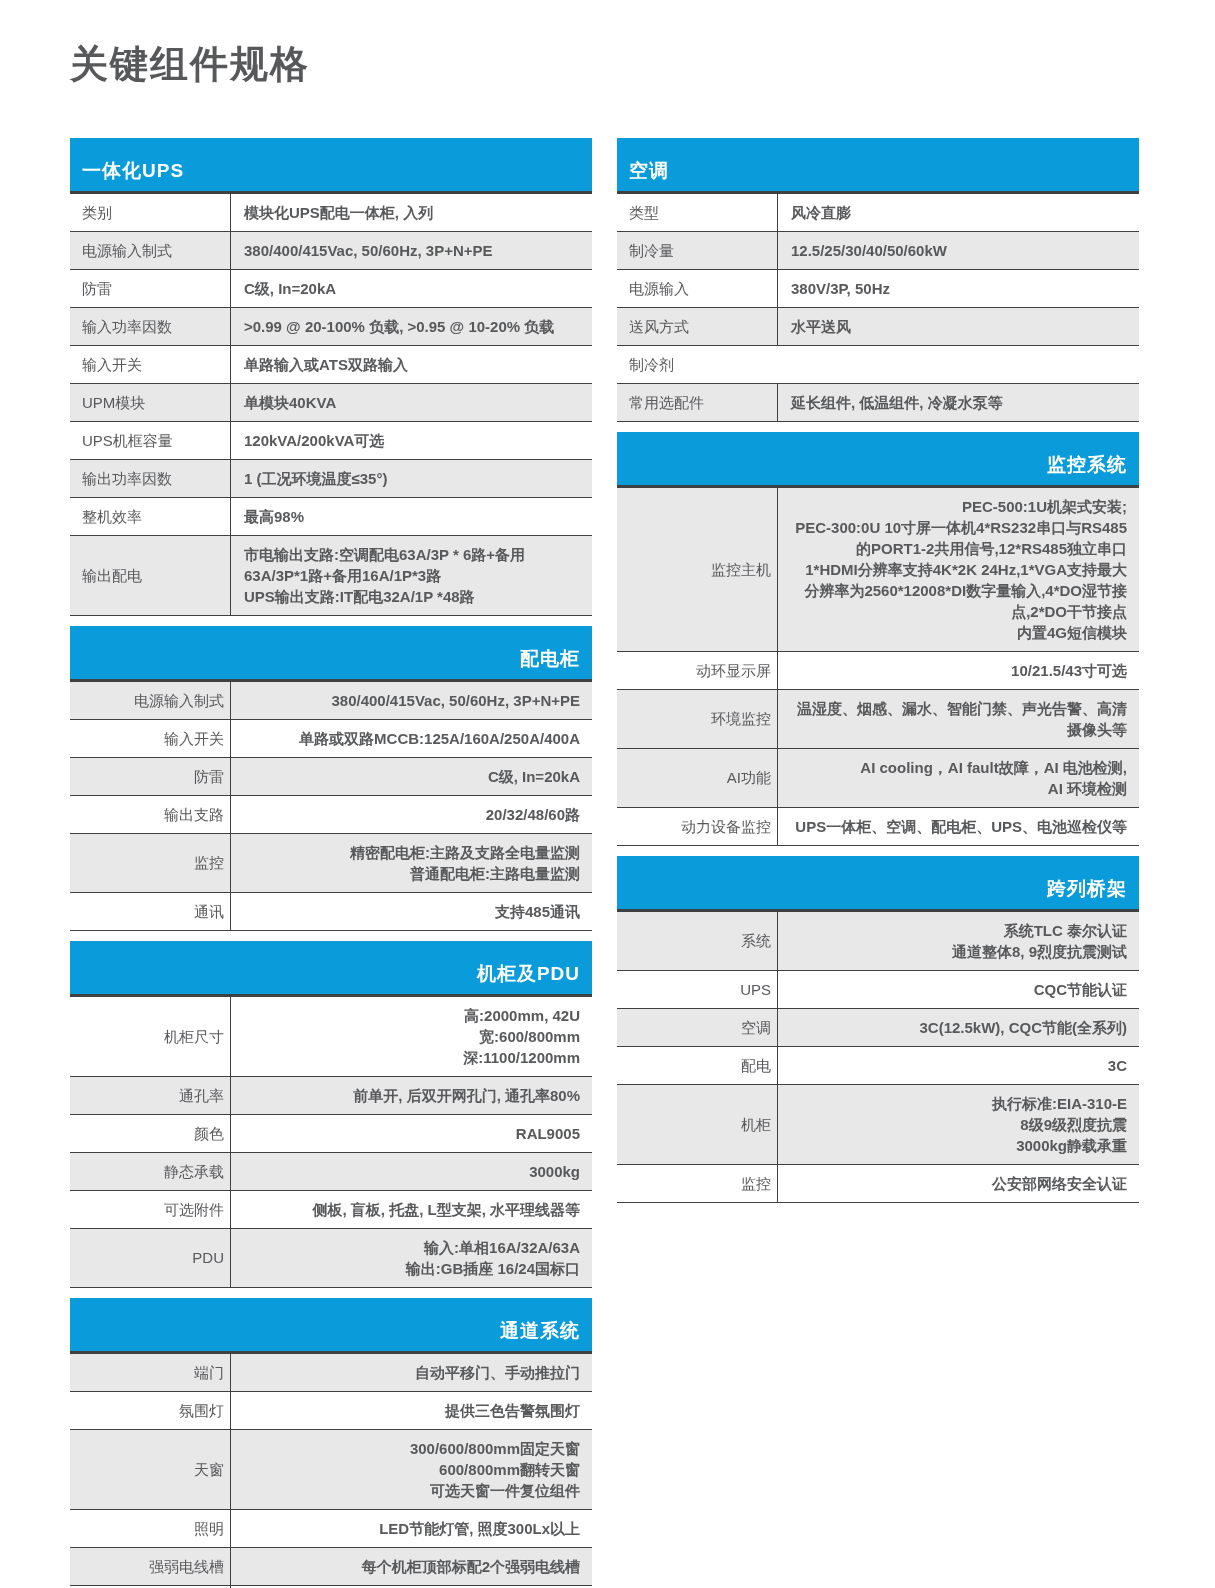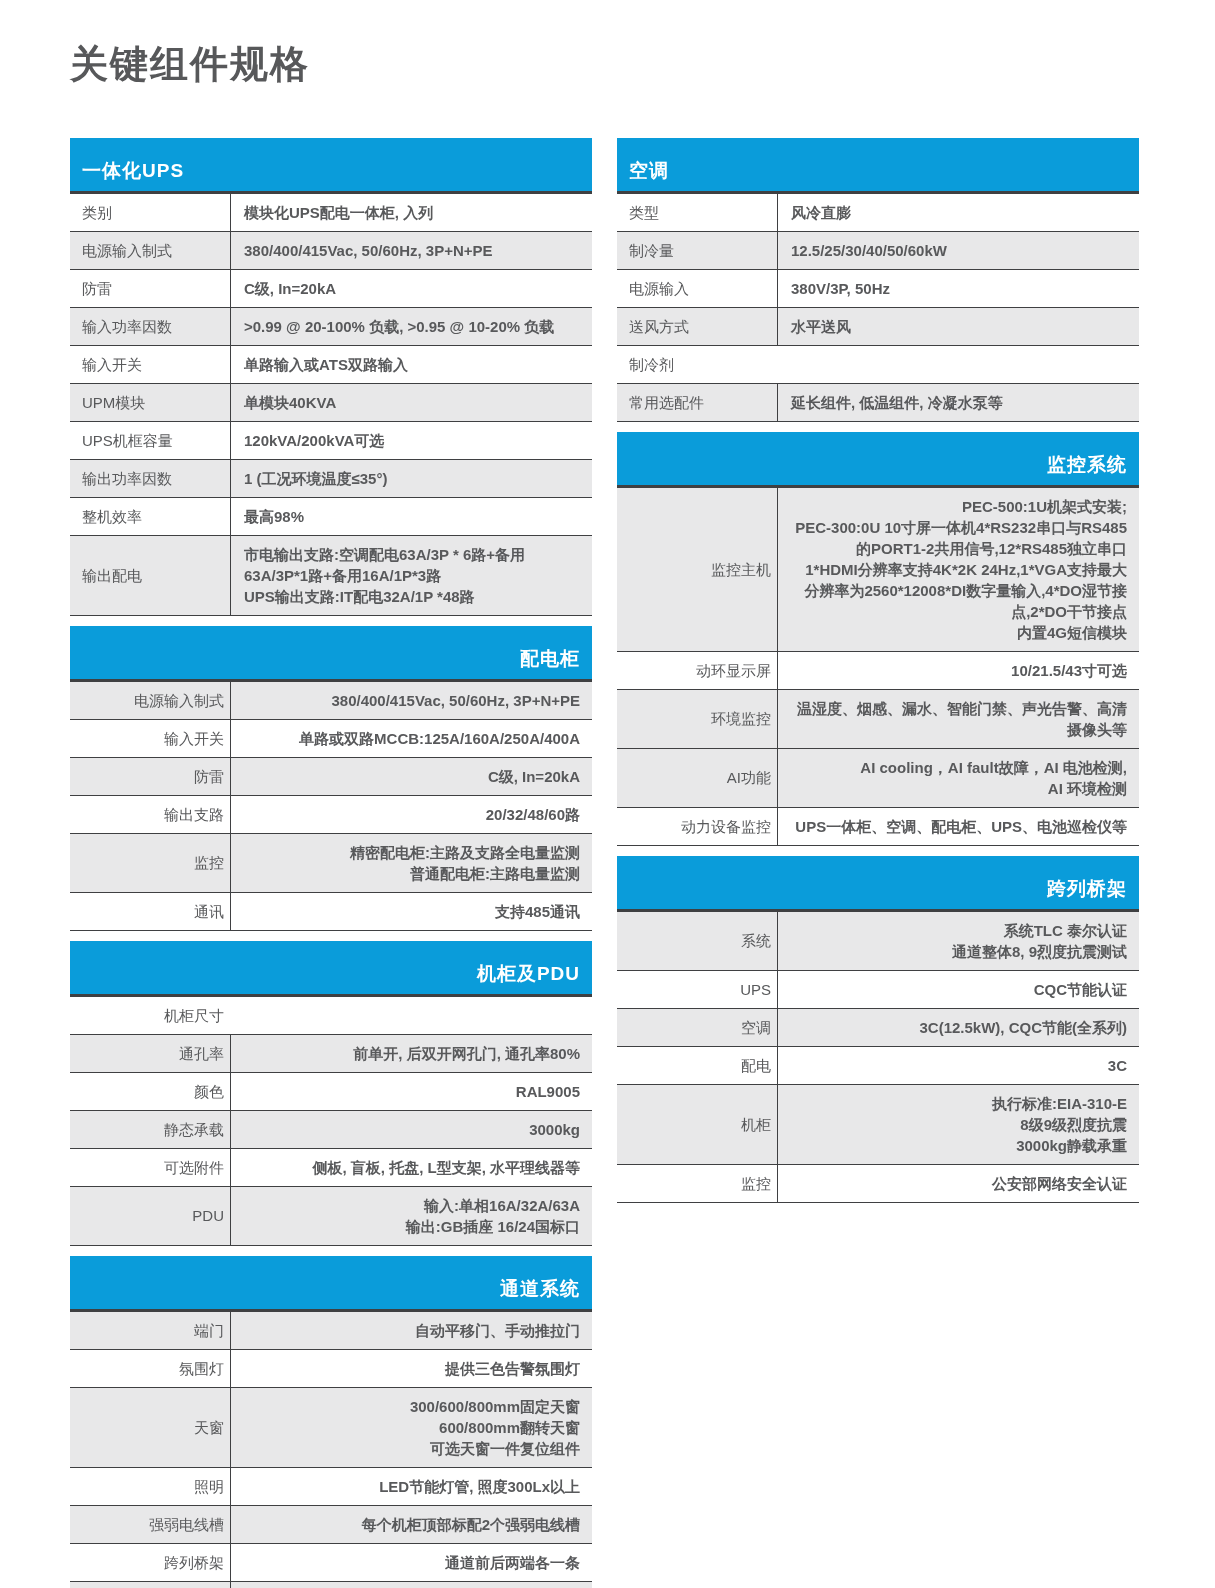--- a/index.html
+++ b/index.html
@@ -121,20 +121,23 @@
           </div>
           <div class="row">
             <div class="cell label">通讯</div>
             <div class="cell value">支持485通讯</div>
           </div>
         </section>
         <section class="section">
           <div class="sec-header">机柜及PDU</div>
           <div class="row">
             <div class="cell label">机柜尺寸</div>
+            <div class="cell value">高:2000mm, 42U
+宽:600/800mm
+深:1100/1200mm</div>
           </div>
           <div class="row shaded">
             <div class="cell label">通孔率</div>
             <div class="cell value">前单开, 后双开网孔门, 通孔率80%</div>
           </div>
           <div class="row">
             <div class="cell label">颜色</div>
             <div class="cell value">RAL9005</div>
           </div>
           <div class="row shaded">

